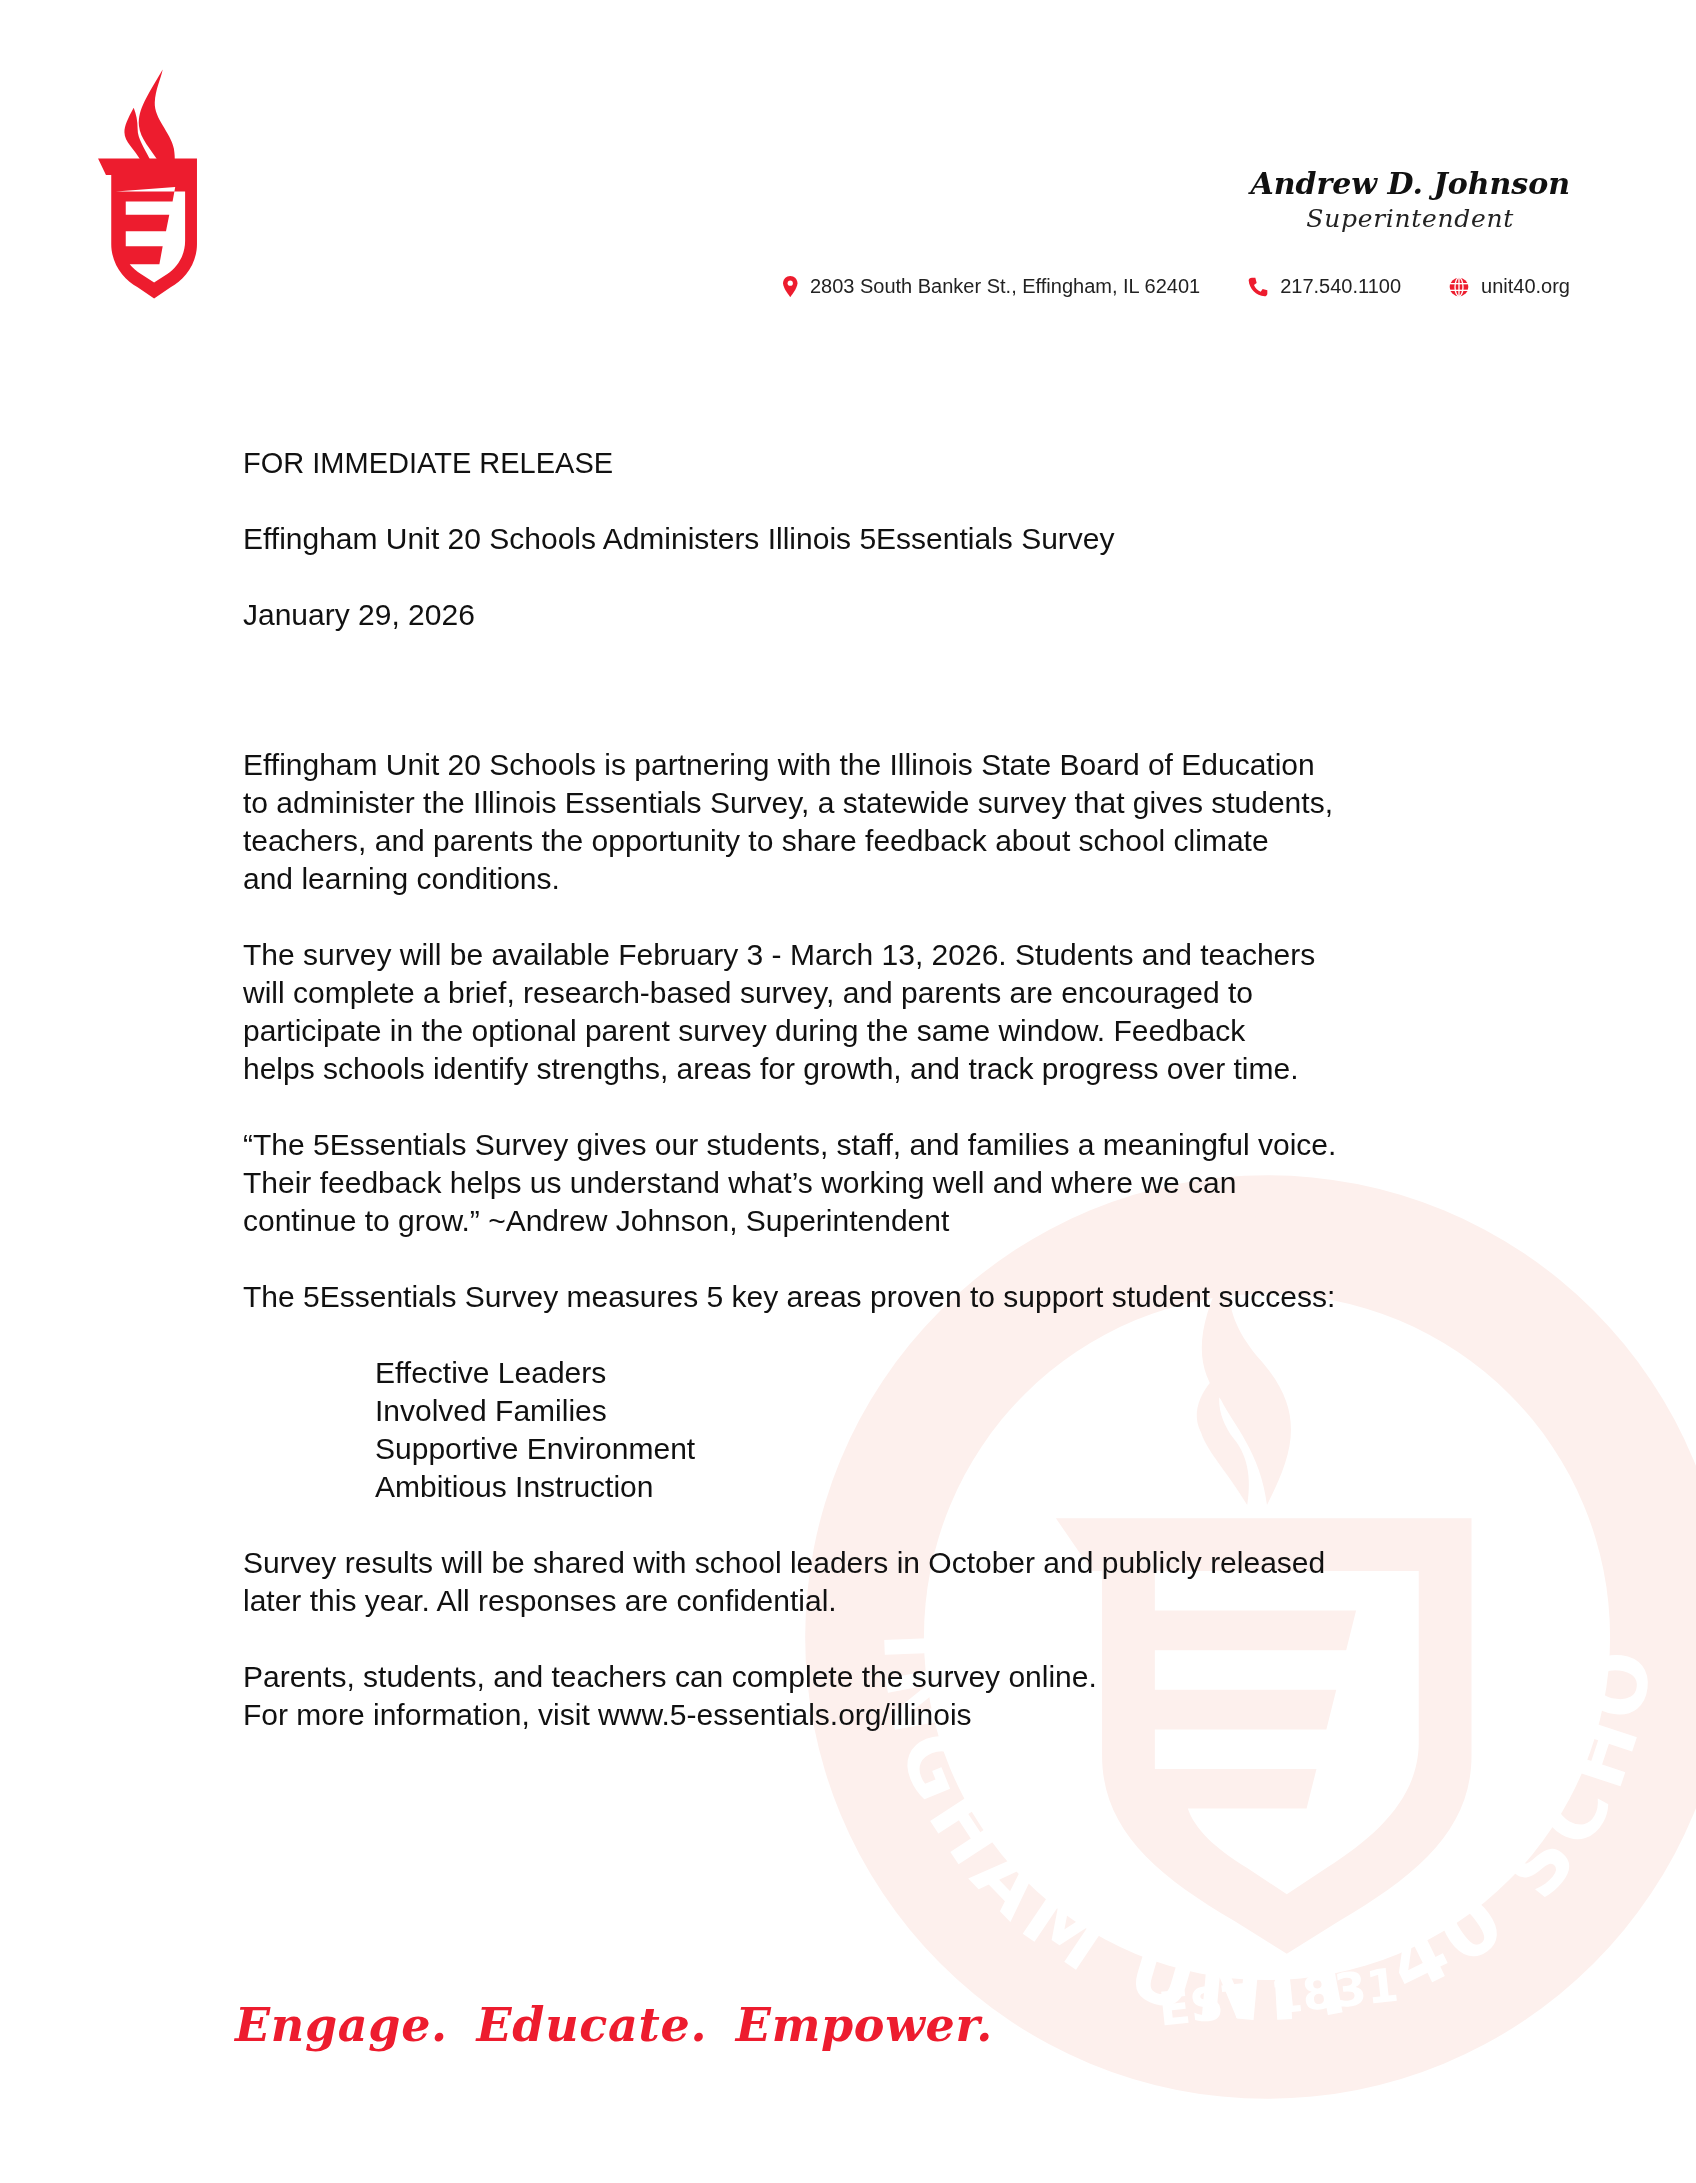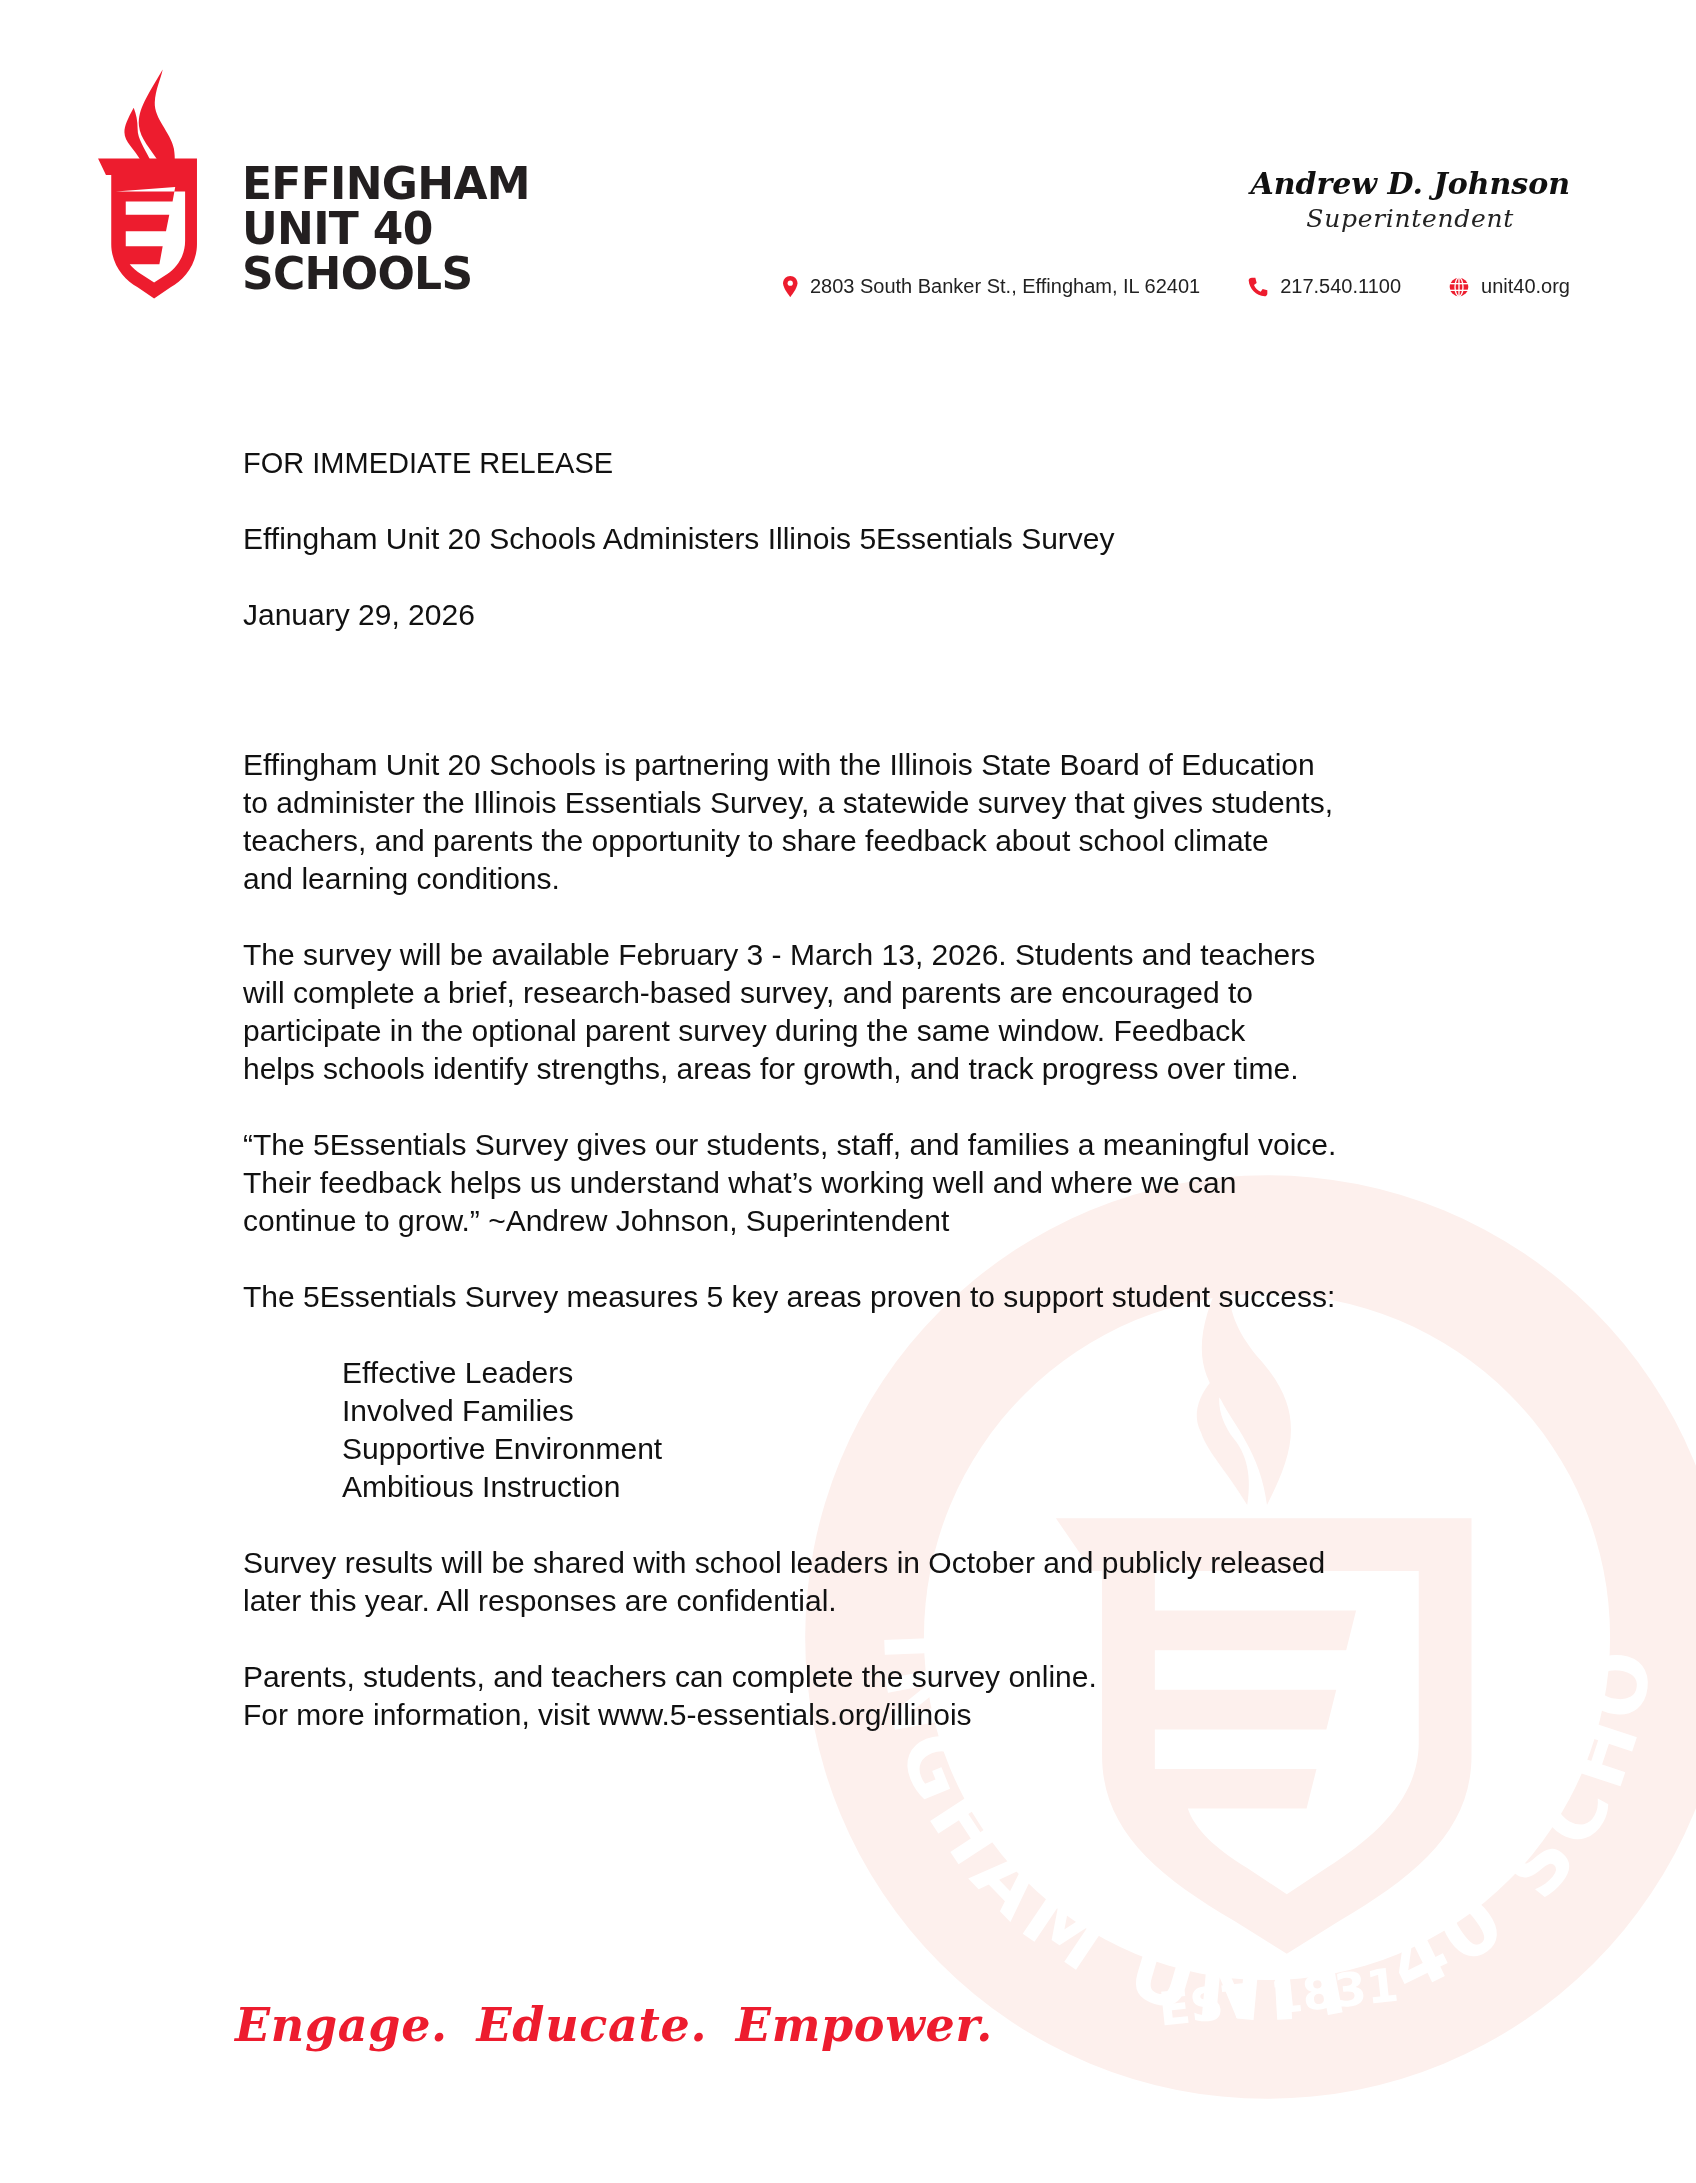--- a/index.html
+++ b/index.html
@@ -36,21 +36,21 @@
     .content {
       position: absolute; left: 243px; top: 444px; width: 1327px;
       font-family: "Liberation Sans", sans-serif; font-size: 30px; line-height: 38px;
       color: #111; font-weight: 300;
     }
     .release { font-size: 29px; margin-bottom: 38px; }
     .headline { font-size: 30px; margin-bottom: 38px; }
     .date { font-size: 30px; margin-bottom: 112px; }
     .para { margin-bottom: 38px; white-space: pre-line; }
     .list { margin: 0 0 38px 99px; padding: 0; list-style: none; }
-    .list li { line-height: 38px; }
+    .list li { line-height: 38px; margin-left: 33px; }
     .tagline {
       position: absolute; left: 235px; top: 1998px;
       font-family: "DejaVu Serif", serif; font-style: italic; font-weight: bold;
       font-size: 46px; color: #ed1c2e; letter-spacing: 0.7px; word-spacing: 12px;
     }
   </style>
 </head>
 <body>
 
 <div class="watermark">
@@ -75,25 +75,20 @@
 
 <div class="logo">
   <svg width="132" height="244" viewBox="0 0 200 370">
 
     <path d="M98 10 C 75 50, 60 70, 62 95 C 64 115, 80 130, 92 150 C 100 165, 96 185, 88 213 L 100 212 C 110 180, 120 160, 115 130 C 110 105, 85 85, 86 60 C 87 40, 95 25, 98 10 Z" fill="#ed1c2e"></path>
     <path d="M54 68 C 45 85, 40 95, 40 105 C 40 120, 55 130, 66 150 C 74 165, 76 185, 75 205 L 82 203 C 86 180, 84 160, 78 145 C 70 128, 60 115, 60 100 C 60 88, 58 78, 54 68 Z" fill="#ed1c2e"></path>
 
     <path d="M0 225 L 150 225 L 150 355 C 150 385, 130 410, 110 420 L 85 437 L 60 420 C 40 410, 20 385, 20 355 L 20 250 L 12 250 Z" fill="#ed1c2e" transform="translate(0,-80)"></path>
     <path d="M27 275 L 132 275 L 132 350 C 132 372, 120 390, 105 400 L 85 413 L 65 400 C 58 395, 52 390, 48 385 L 93 385 L 98 358 L 42 358 L 42 335 L 103 335 L 108 310 L 42 310 L 42 290 L 113 290 L 117 268 Z" fill="#ffffff" transform="translate(0,-80)"></path>
   </svg>
-  <div class="logo-text">
-    <div>EFFINGHAM</div>
-    <div>UNIT 40</div>
-    <div>SCHOOLS</div>
-  </div>
 </div>
 
 <div class="sender">
   <div class="sender-name">Andrew D. Johnson</div>
   <div class="sender-title">Superintendent</div>
 </div>
 
 <div class="contact">
   <div class="contact-item">
     <svg width="14.5" height="21" viewBox="0 0 22 32">

